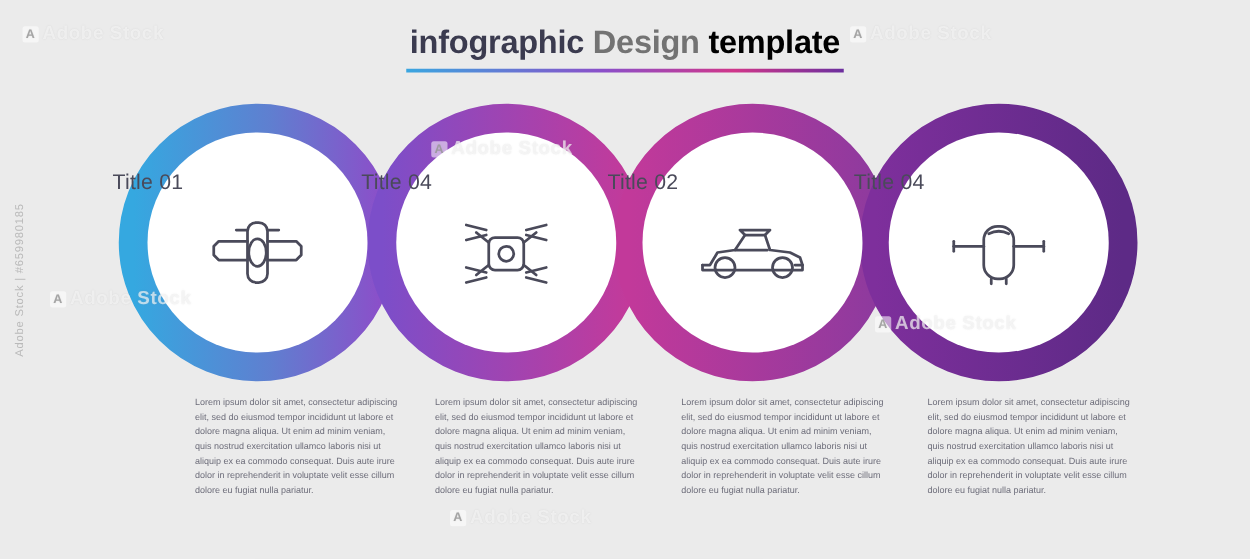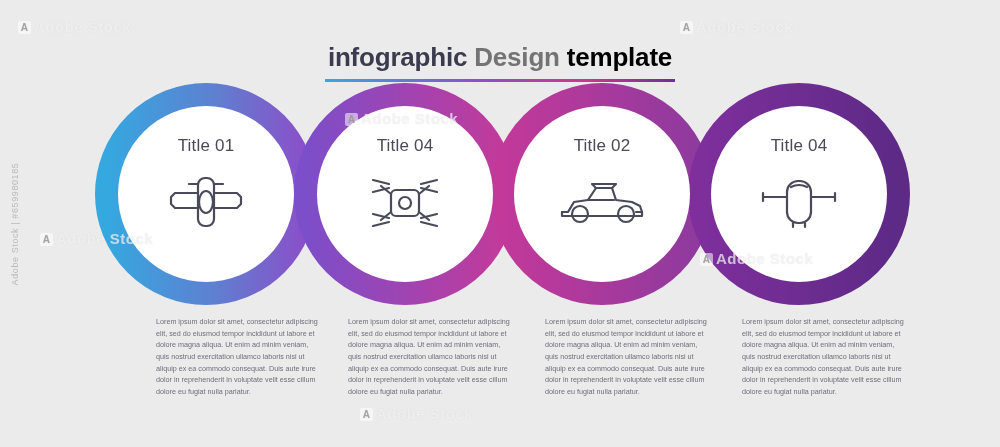--- a/index.html
+++ b/index.html
@@ -15,38 +15,38 @@
   
   .header{
     position:absolute;top:18px;left:0;width:100%;
     text-align:center;
   }
   .header-line{
     font-size:26px;font-weight:bold;letter-spacing:-0.2px;
     white-space:nowrap;
   }
   .h-word{display:inline-block;}
-  .h-plain{color:#3b3b4f;font-weight:bold;margin-top:24px;}
+  .h-plain{color:#3b3b4f;font-weight:bold;}
   .h-accent{color:#737373;font-weight:bold;}
   .h-plain2{color:#000000;font-weight:bold;}
   .header-rule{
     margin:6px auto 0;
     width:350px;height:3px;
     background:linear-gradient(90deg,#3aa6e0 0%,#8b4fc9 45%,#d0368a 75%,#6c2f9e 100%);
   }
 
   
   .ribbon{position:absolute;left:0;top:78px;width:1000px;height:232px;}
 
   
   .step{position:absolute;top:78px;height:232px;width:232px;}
 
   .title{
     position:absolute;top:58px;left:0;width:100%;
-    text-align:center;
+    text-align:left;
     font-size:17px;color:#4a4a5a;font-weight:normal;
     letter-spacing:0.2px;
   }
   .icon-wrap{
     position:absolute;top:88px;left:0;width:100%;height:72px;
     display:flex;align-items:center;justify-content:center;
   }
   .icon-wrap svg{display:block;}
 
   

